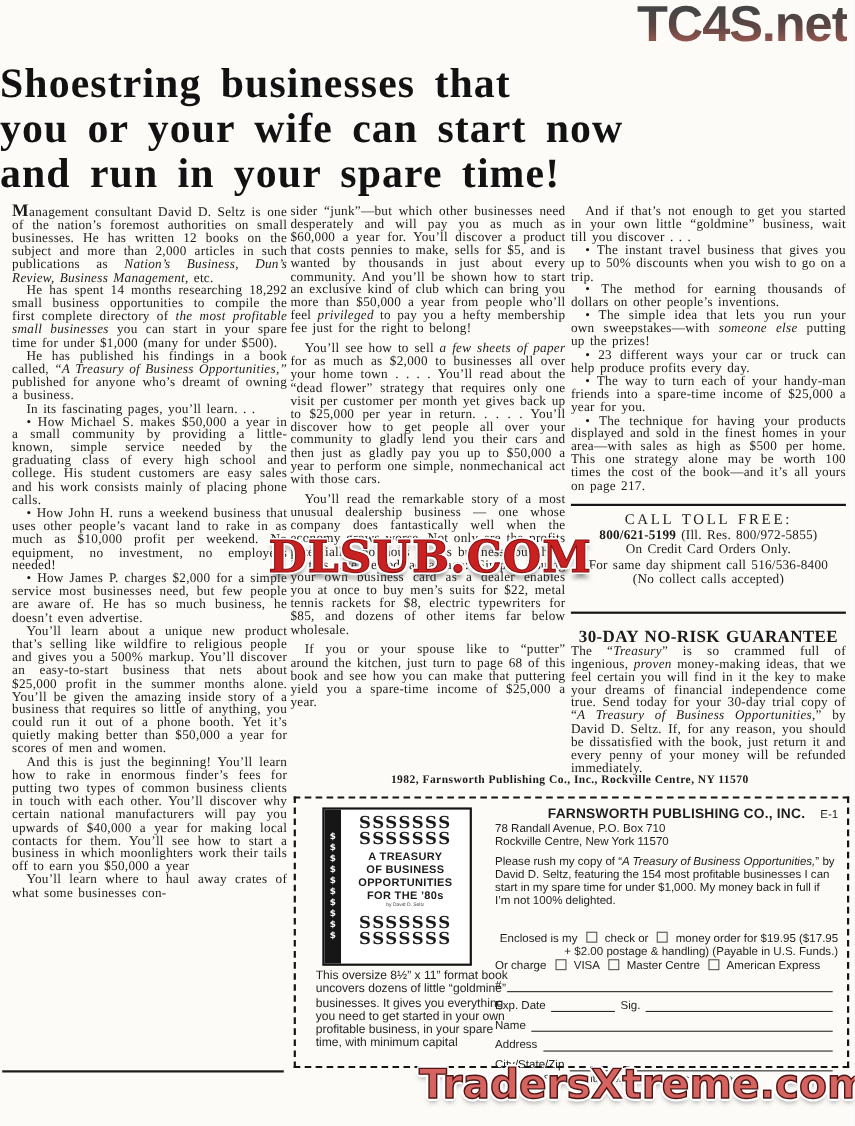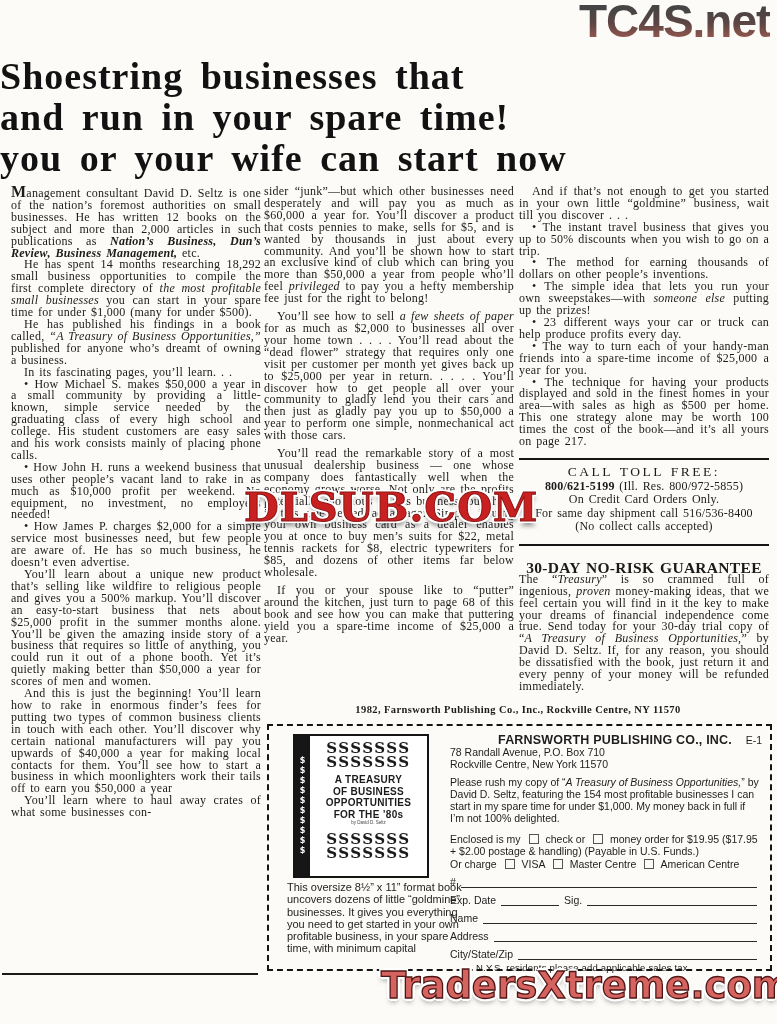--- a/index.html
+++ b/index.html
@@ -24,21 +24,21 @@
   .col1 { left:11px; }
   .col2 { left:264px; }
   .col3 { left:519px; }
   .col p { margin:0; text-indent:13px; }
   .col p.noindent { text-indent:0; }
   .col2 p { margin-bottom:6px; }
   .lead-cap { font-size:16px; font-weight:bold; }
   
   .callbox {
     margin-top:10px; border-top:2.5px solid #151515; border-bottom:2.5px solid #151515;
-    padding:4px 0 10px; text-align:center;
+    padding:4px 0 22px; text-align:center;
   }
   .call-title { font-size:13.5px; line-height:16px; letter-spacing:2.5px; }
   .call-line  { font-size:12px; line-height:13.5px; letter-spacing:0.2px; }
   
   .guarantee-head {
     margin-top:16px; text-align:center; font-weight:bold;
     font-size:15.5px; letter-spacing:0.3px;
   }
   .guarantee-body { margin-top:9px; }
   
@@ -75,21 +75,21 @@
   }
   .form {
     position:absolute; left:181px; top:8px; width:312px;
     font-family:"Liberation Sans", sans-serif; font-size:10.5px; line-height:12px; color:#1d1d1d;
   }
   .form-head { display:flex; justify-content:space-between; align-items:baseline; }
   .company { font-weight:bold; font-size:12.5px; letter-spacing:0.2px;padding-left:48px; }
   .code { font-size:10.5px; }
   .addr { line-height:12px; }
   .request { margin:6px 0 0; }
-  .enclosed { margin:9px 0 0; }
+  .enclosed { margin:22px 0 0;text-align:right; }
   .charge { margin:1px 0 0; }
   .cb { display:inline-block; width:8px; height:8px; border:1.2px solid #555; margin:0 4px -1px 5px; }
   .frow { display:flex; align-items:flex-end; margin-top:6px; }
   .fill { flex:1; border-bottom:1.3px solid #2a2a2a; margin:0 5px; height:11px; }
   .w60 { flex:0 0 58px; }
   .taxnote { font-size:9.5px; margin-top:2px; padding-left:26px; letter-spacing:0.2px; }
   
   .rule-bl { position:absolute; left:2px; top:973px; width:256px; height:2px; background:#1a1a1a; }
   
   .wm { position:absolute; z-index:5; white-space:nowrap; }
@@ -117,26 +117,26 @@
                 0 4px 5px rgba(60,60,60,.5);
   }
 </style>
 </head>
 <body>
 
 <div class="page">
 
   <div class="headline">
     <div>Shoestring businesses that</div>
+    <div>you or your wife can start now</div>
     <div>and run in your spare time!</div>
-    <div>you or your wife can start now</div>
   </div>
 
   <div class="col col1">
-    <p class="noindent"><span class="lead-cap">M</span><span>anagement consultant David D. Seltz is one of the nation’s foremost authorities on small businesses. He has written 12 books on the subject and more than 2,000 articles in such publications as </span><span style="font-style: italic; font-weight: bold;">Nation’s Business, Dun’s Review, Business Management,</span><span> etc.</span></p>
+    <p class="noindent"><span class="lead-cap">M</span><span>anagement consultant David D. Seltz is one of the nation’s foremost authorities on small businesses. He has written 12 books on the subject and more than 2,000 articles in such publications as </span><span style="font-style: italic;">Nation’s Business, Dun’s Review, Business Management,</span><span> etc.</span></p>
     <p><span>He has spent 14 months researching 18,292 small business opportunities to compile the first complete directory of </span><span style="font-style: italic;">the most profitable small businesses</span><span> you can start in your spare time for under $1,000 (many for under $500).</span></p>
     <p><span>He has published his findings in a book called, </span><span style="font-style: italic;">“A Treasury of Business Opportunities,”</span><span> published for anyone who’s dreamt of owning a business.</span></p>
     <p><span>In its fascinating pages, you’ll learn. . .</span></p>
     <p><span>• How Michael S. makes $50,000 a year in a small community by providing a little-known, simple service needed by the graduating class of every high school and college. His student customers are easy sales and his work consists mainly of placing phone calls.</span></p>
     <p><span>• How John H. runs a weekend business that uses other people’s vacant land to rake in as much as $10,000 profit per weekend. No equipment, no investment, no employees needed!</span></p>
     <p><span>• How James P. charges $2,000 for a simple service most businesses need, but few people are aware of. He has so much business, he doesn’t even advertise.</span></p>
     <p><span>You’ll learn about a unique new product that’s selling like wildfire to religious people and gives you a 500% markup. You’ll discover an easy-to-start business that nets about $25,000 profit in the summer months alone. You’ll be given the amazing inside story of a business that requires so little of anything, you could run it out of a phone booth. Yet it’s quietly making better than $50,000 a year for scores of men and women.</span></p>
     <p><span>And this is just the beginning! You’ll learn how to rake in enormous finder’s fees for putting two types of common business clients in touch with each other. You’ll discover why certain national manufacturers will pay you upwards of $40,000 a year for making local contacts for them. You’ll see how to start a business in which moonlighters work their tails off to earn you $50,000 a year</span></p>
     <p><span>You’ll learn where to haul away crates of what some businesses con-</span></p>
   </div>
@@ -205,21 +205,21 @@
         <span class="cb"></span>
         <span>money order for $19.95 ($17.95 + $2.00 postage &amp; handling) (Payable in U.S. Funds.)</span>
       </p>
       <p class="charge">
         <span>Or charge</span>
         <span class="cb"></span>
         <span>VISA</span>
         <span class="cb"></span>
         <span>Master Centre</span>
         <span class="cb"></span>
-        <span>American Centre</span>
+        <span>American Express</span>
       </p>
       <div class="frow">
         <span>#</span>
         <span class="fill"></span>
       </div>
       <div class="frow">
         <span>Exp. Date</span>
         <span class="fill w60"></span>
         <span>Sig.</span>
         <span class="fill"></span>

